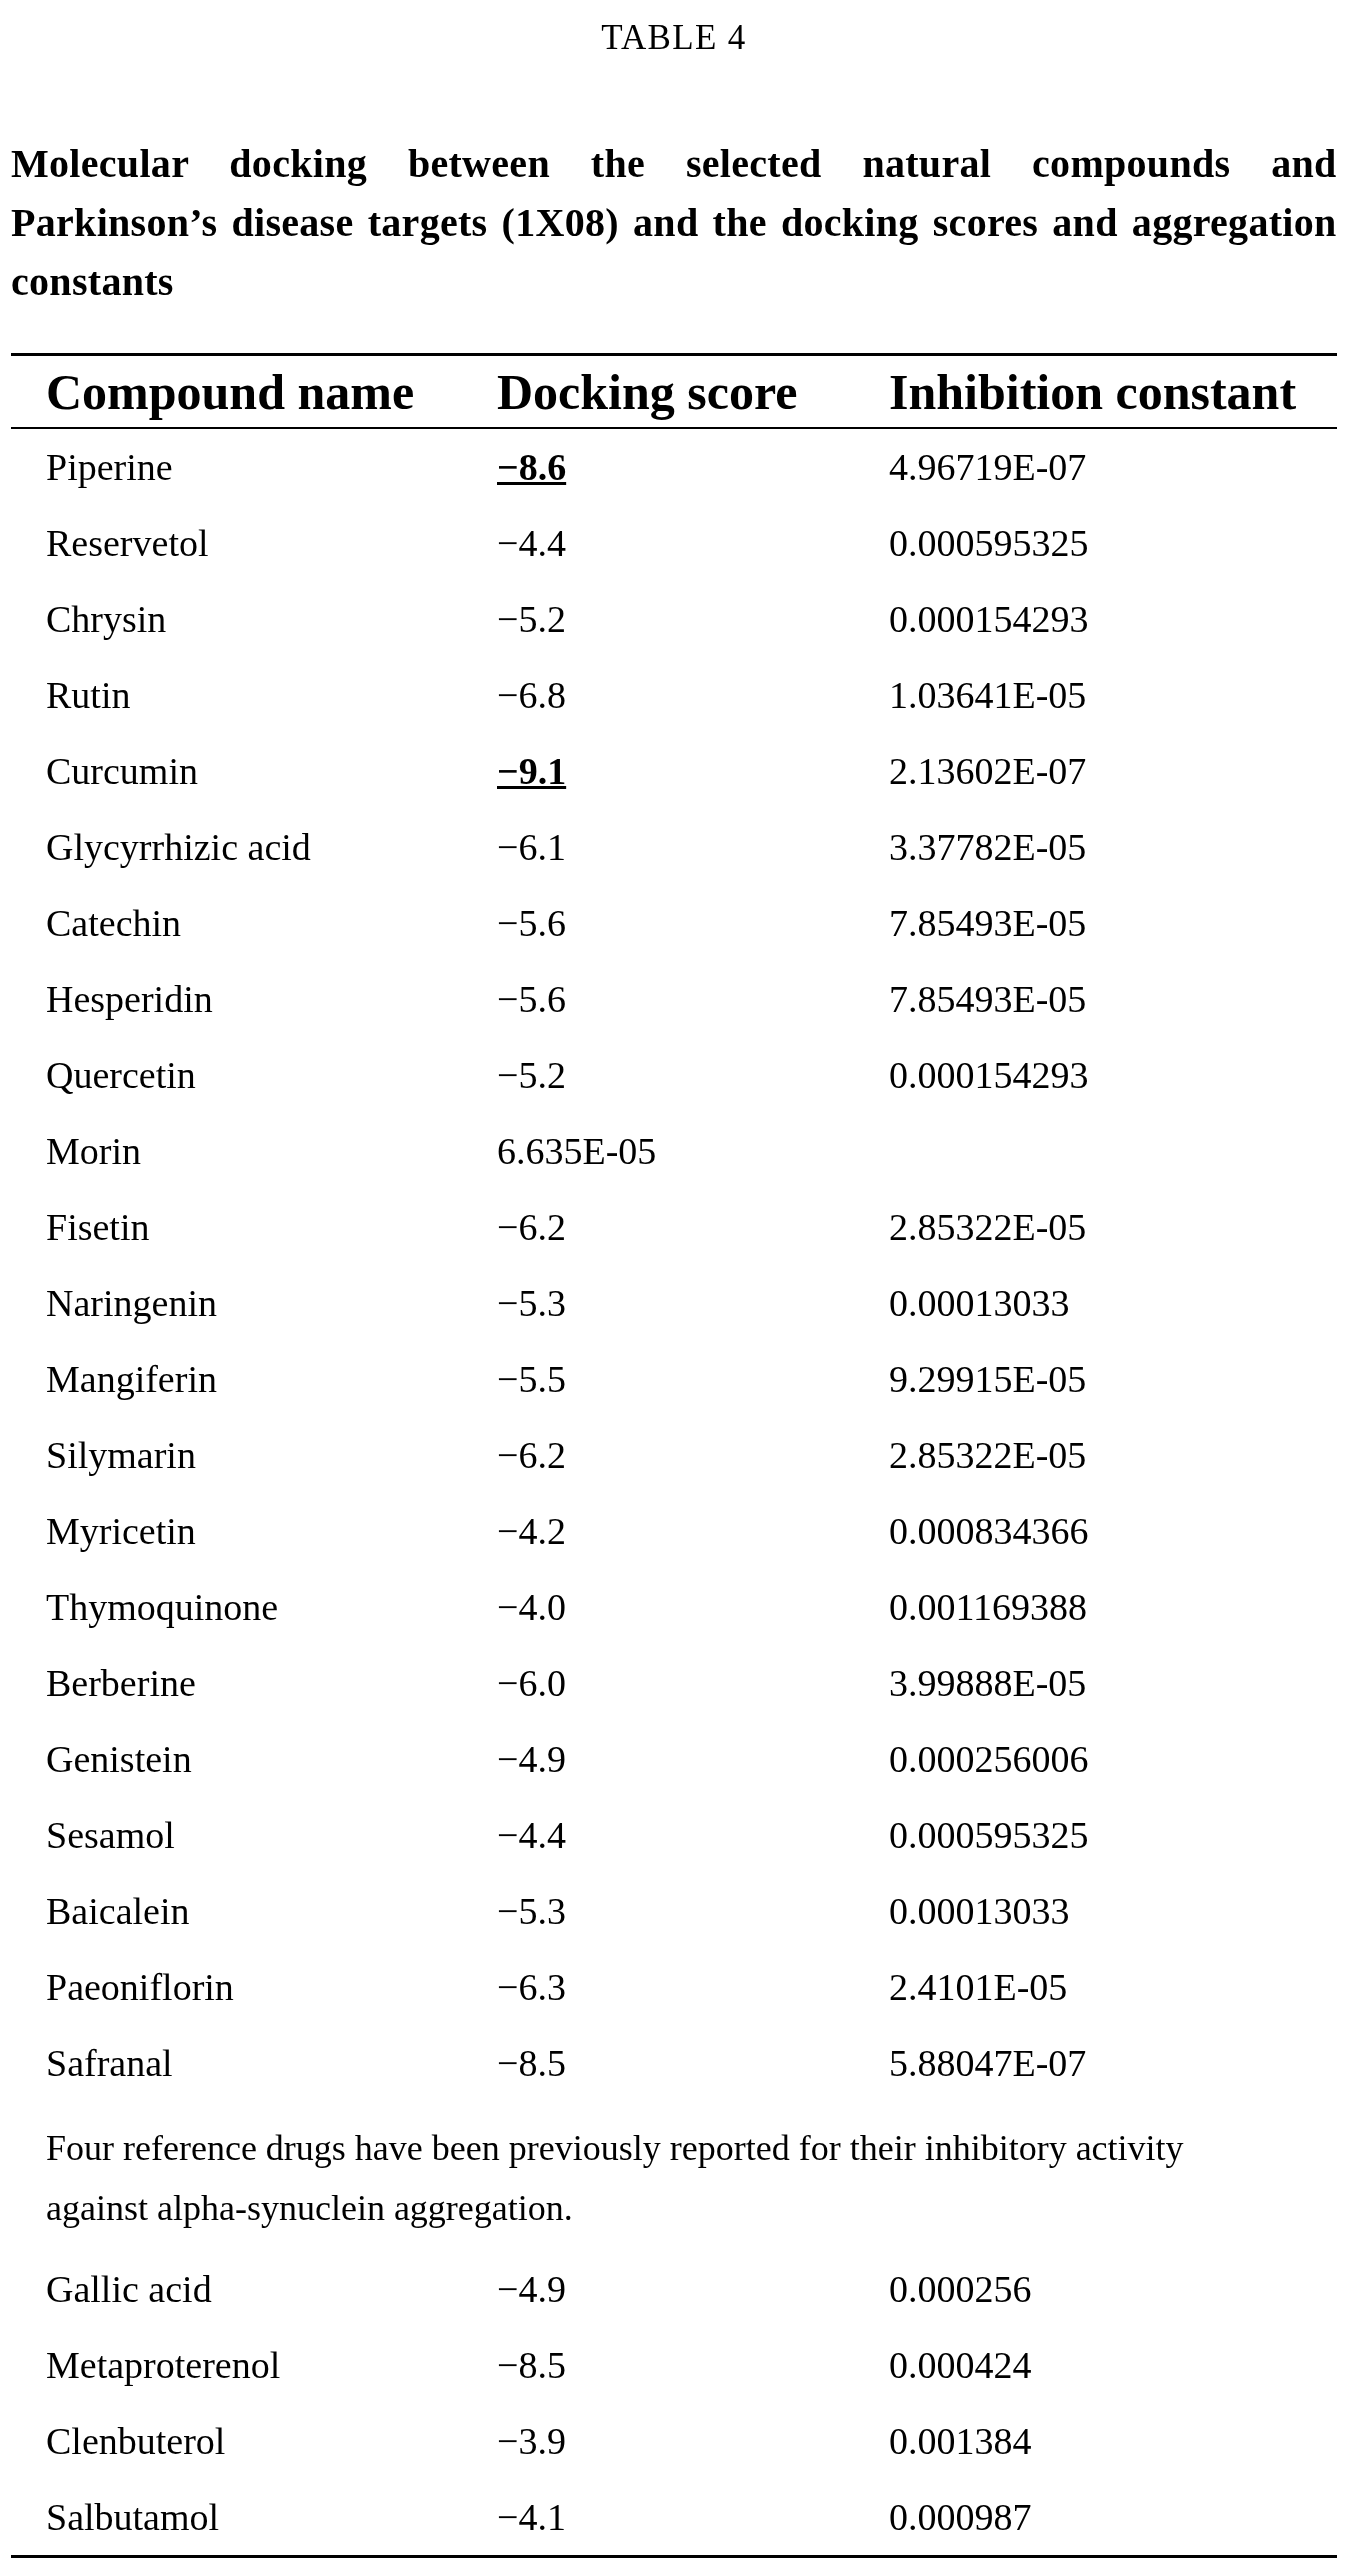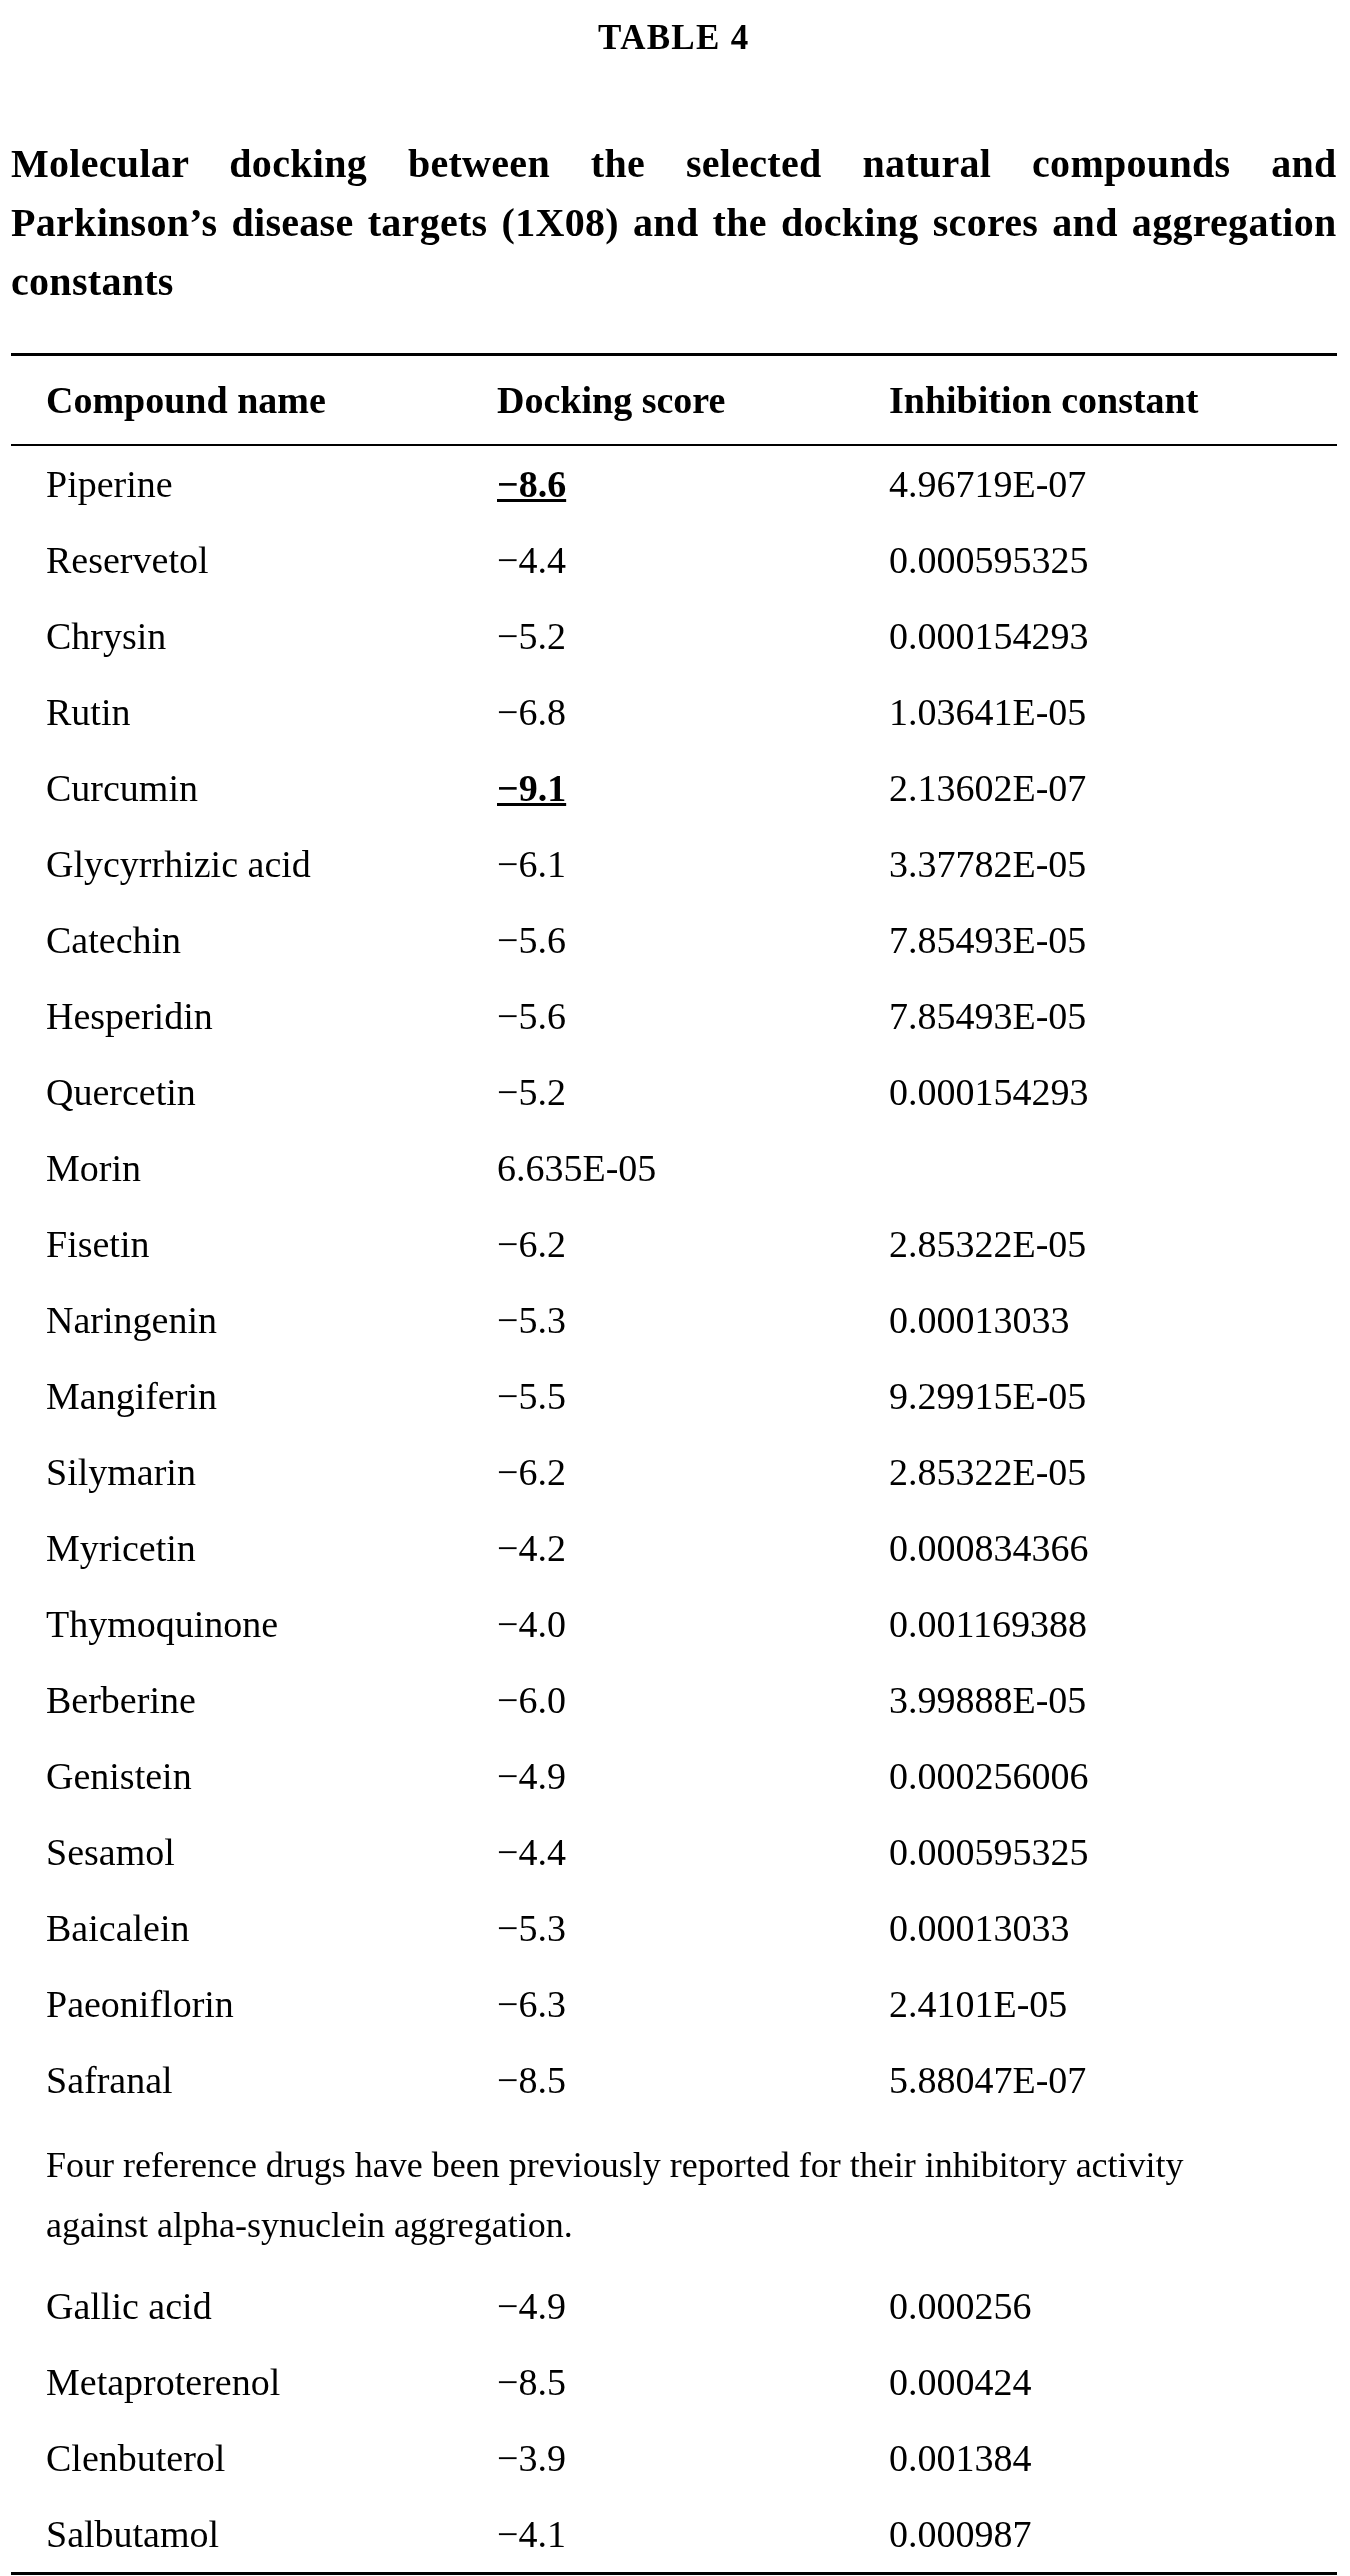--- a/index.html
+++ b/index.html
@@ -11,21 +11,21 @@
   body {
     width: 1351px;
     height: 2576px;
     overflow: hidden;
   }
   .page {
     padding: 14.4px 14.4px 0 11px;
   }
   .table-label {
     text-align: center;
-    font-weight: bold;
+    font-weight: normal;
     font-size: 35px;
     letter-spacing: 1.3px;
     margin-top: 3.9px;
   }
   .caption {
     margin-top: 76px;
     font-weight: bold;
     font-size: 40px;
     line-height: 59px;
     text-align: justify;
@@ -35,24 +35,24 @@
     margin-top: 42px;
     border-top: 3.3px solid #000;
     border-bottom: 3.3px solid #000;
   }
   .grid-row {
     display: grid;
     grid-template-columns: 486px 392px 1fr;
     align-items: center;
   }
   .header-row {
-    height: 90px;
+    height: 73px;
     border-bottom: 2px solid #000;
     font-weight: bold;
-    font-size: 38px;
+    font-size: 50px;
   }
   .body-row {
     height: 76px;
     font-size: 38px;
   }
   .cell-compound {
     padding-left: 35px;
   }
   .bold { font-weight: bold; text-decoration: underline; }
   .note {

